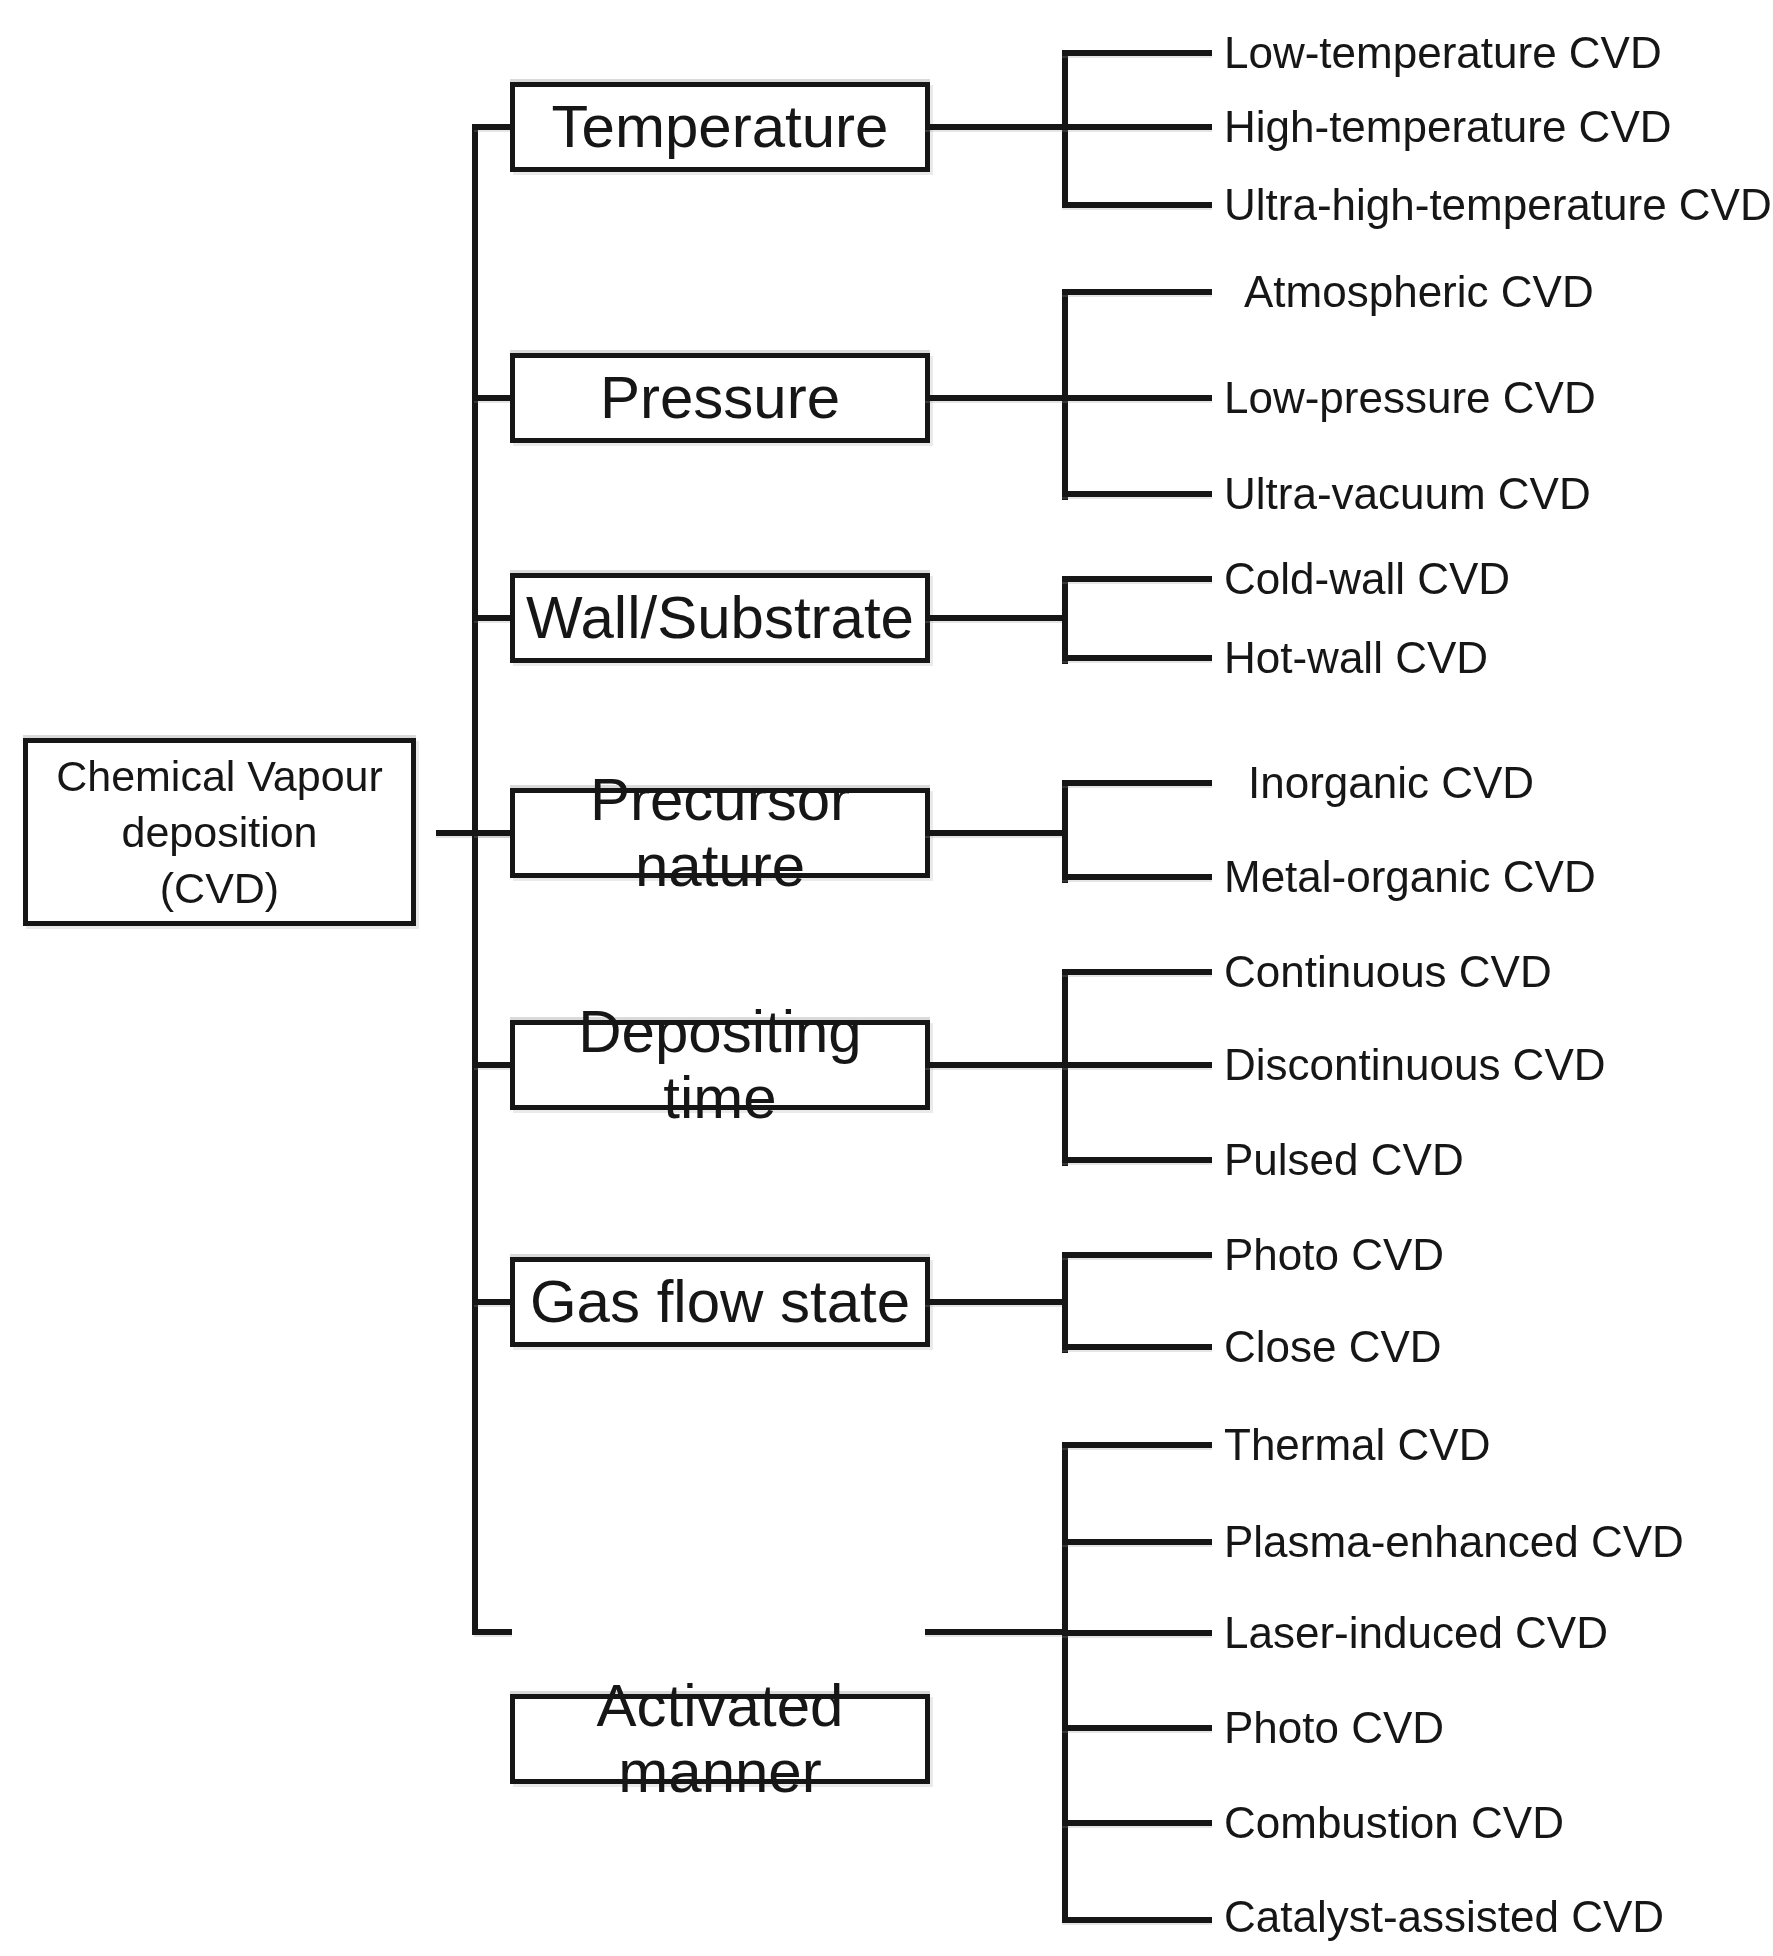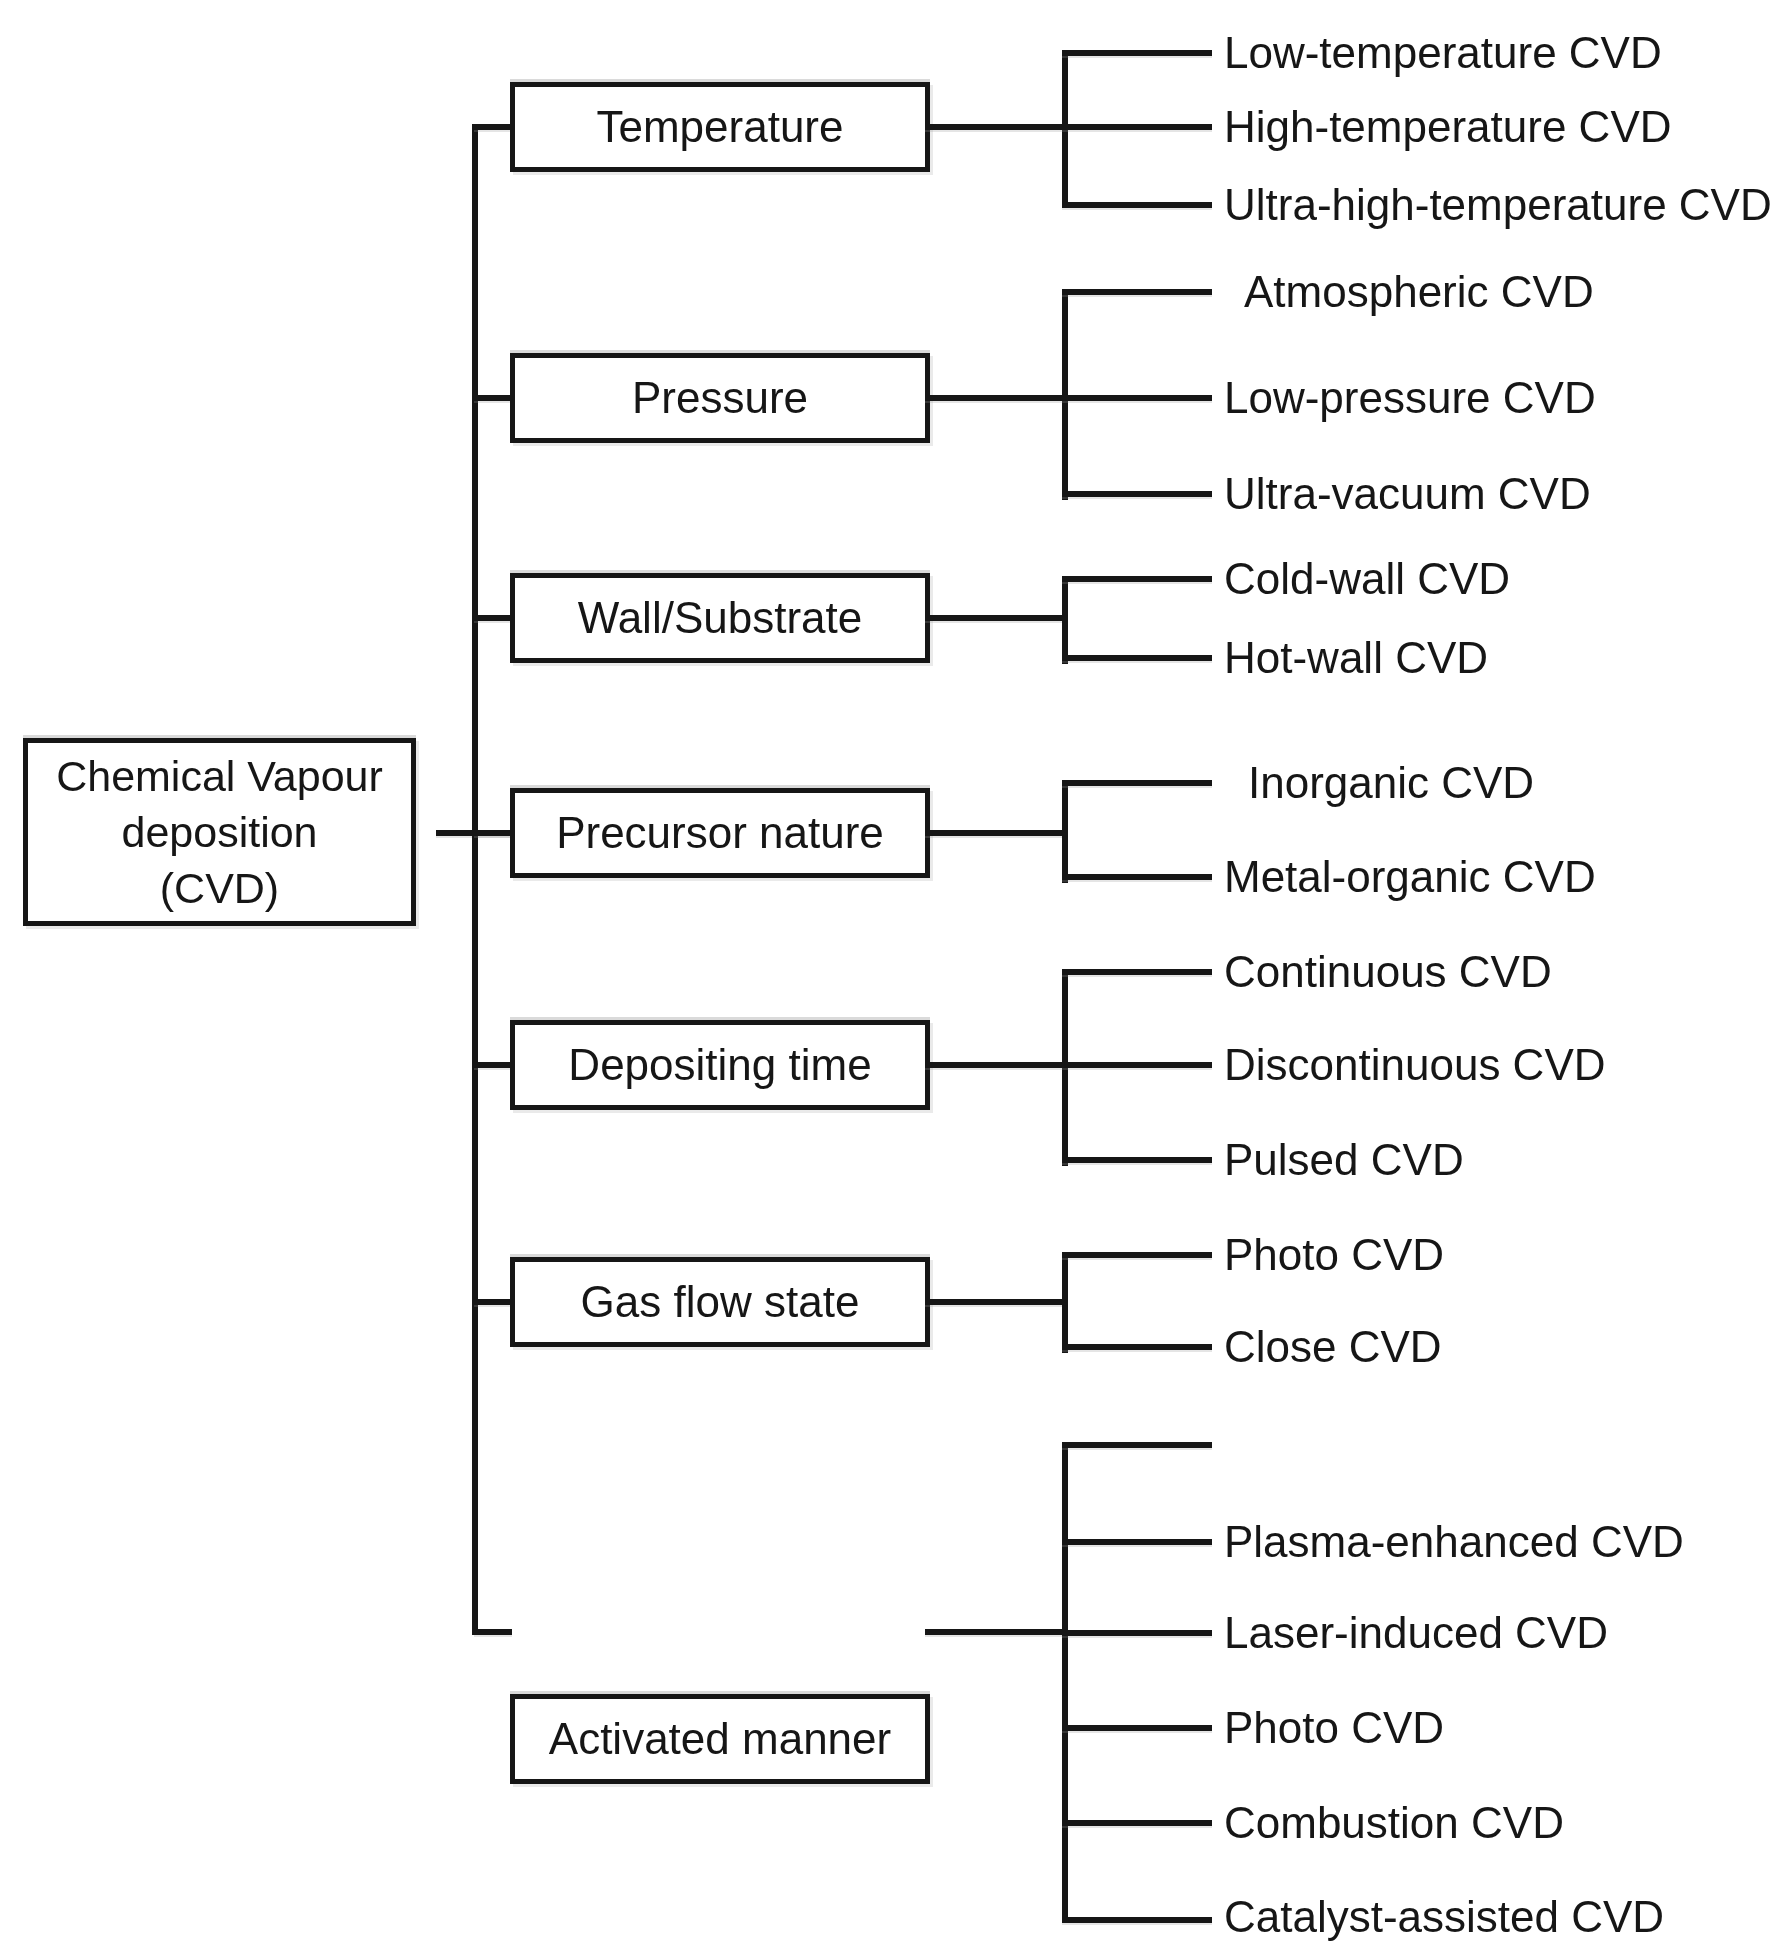--- a/index.html
+++ b/index.html
@@ -36,21 +36,21 @@
     align-items: center;
     justify-content: center;
     box-shadow: 0 -3px 0 rgba(150,150,150,0.35), 3px 3px 0 rgba(170,170,170,0.25);
   }
   .cat-box {
     left: 510px;
     width: 420px;
     height: 90px;
   }
   .box-label {
-    font-size: 44px;
+    font-size: 60px;
     line-height: 1.1;
     text-align: center;
     white-space: pre-line;
   }
   .root-box .box-label {
     font-size: 43px;
     line-height: 56px;
   }
   .leaf {
     position: absolute;
@@ -153,19 +153,20 @@
     <span class="box-label">Activated manner</span>
   </div>
   <div class="line h" style="left:925px; top:1629px; width:143px;"></div>
   <div class="line v" style="left:1062px; top:1442px; height:481px;"></div>
   <div class="line h" style="left:1062px; top:1442px; width:150px;"></div>
   <div class="line h" style="left:1062px; top:1539px; width:150px;"></div>
   <div class="line h" style="left:1062px; top:1630px; width:150px;"></div>
   <div class="line h" style="left:1062px; top:1725px; width:150px;"></div>
   <div class="line h" style="left:1062px; top:1820px; width:150px;"></div>
   <div class="line h" style="left:1062px; top:1917px; width:150px;"></div>
+  <div class="leaf" style="top:1418px;">Thermal CVD</div>
   <div class="leaf" style="top:1515px;">Plasma-enhanced CVD</div>
   <div class="leaf" style="top:1606px;">Laser-induced CVD</div>
   <div class="leaf" style="top:1701px;">Photo CVD</div>
   <div class="leaf" style="top:1796px;">Combustion CVD</div>
   <div class="leaf" style="top:1890px;">Catalyst-assisted CVD</div>
 
 </div>
 
 </body></html>

